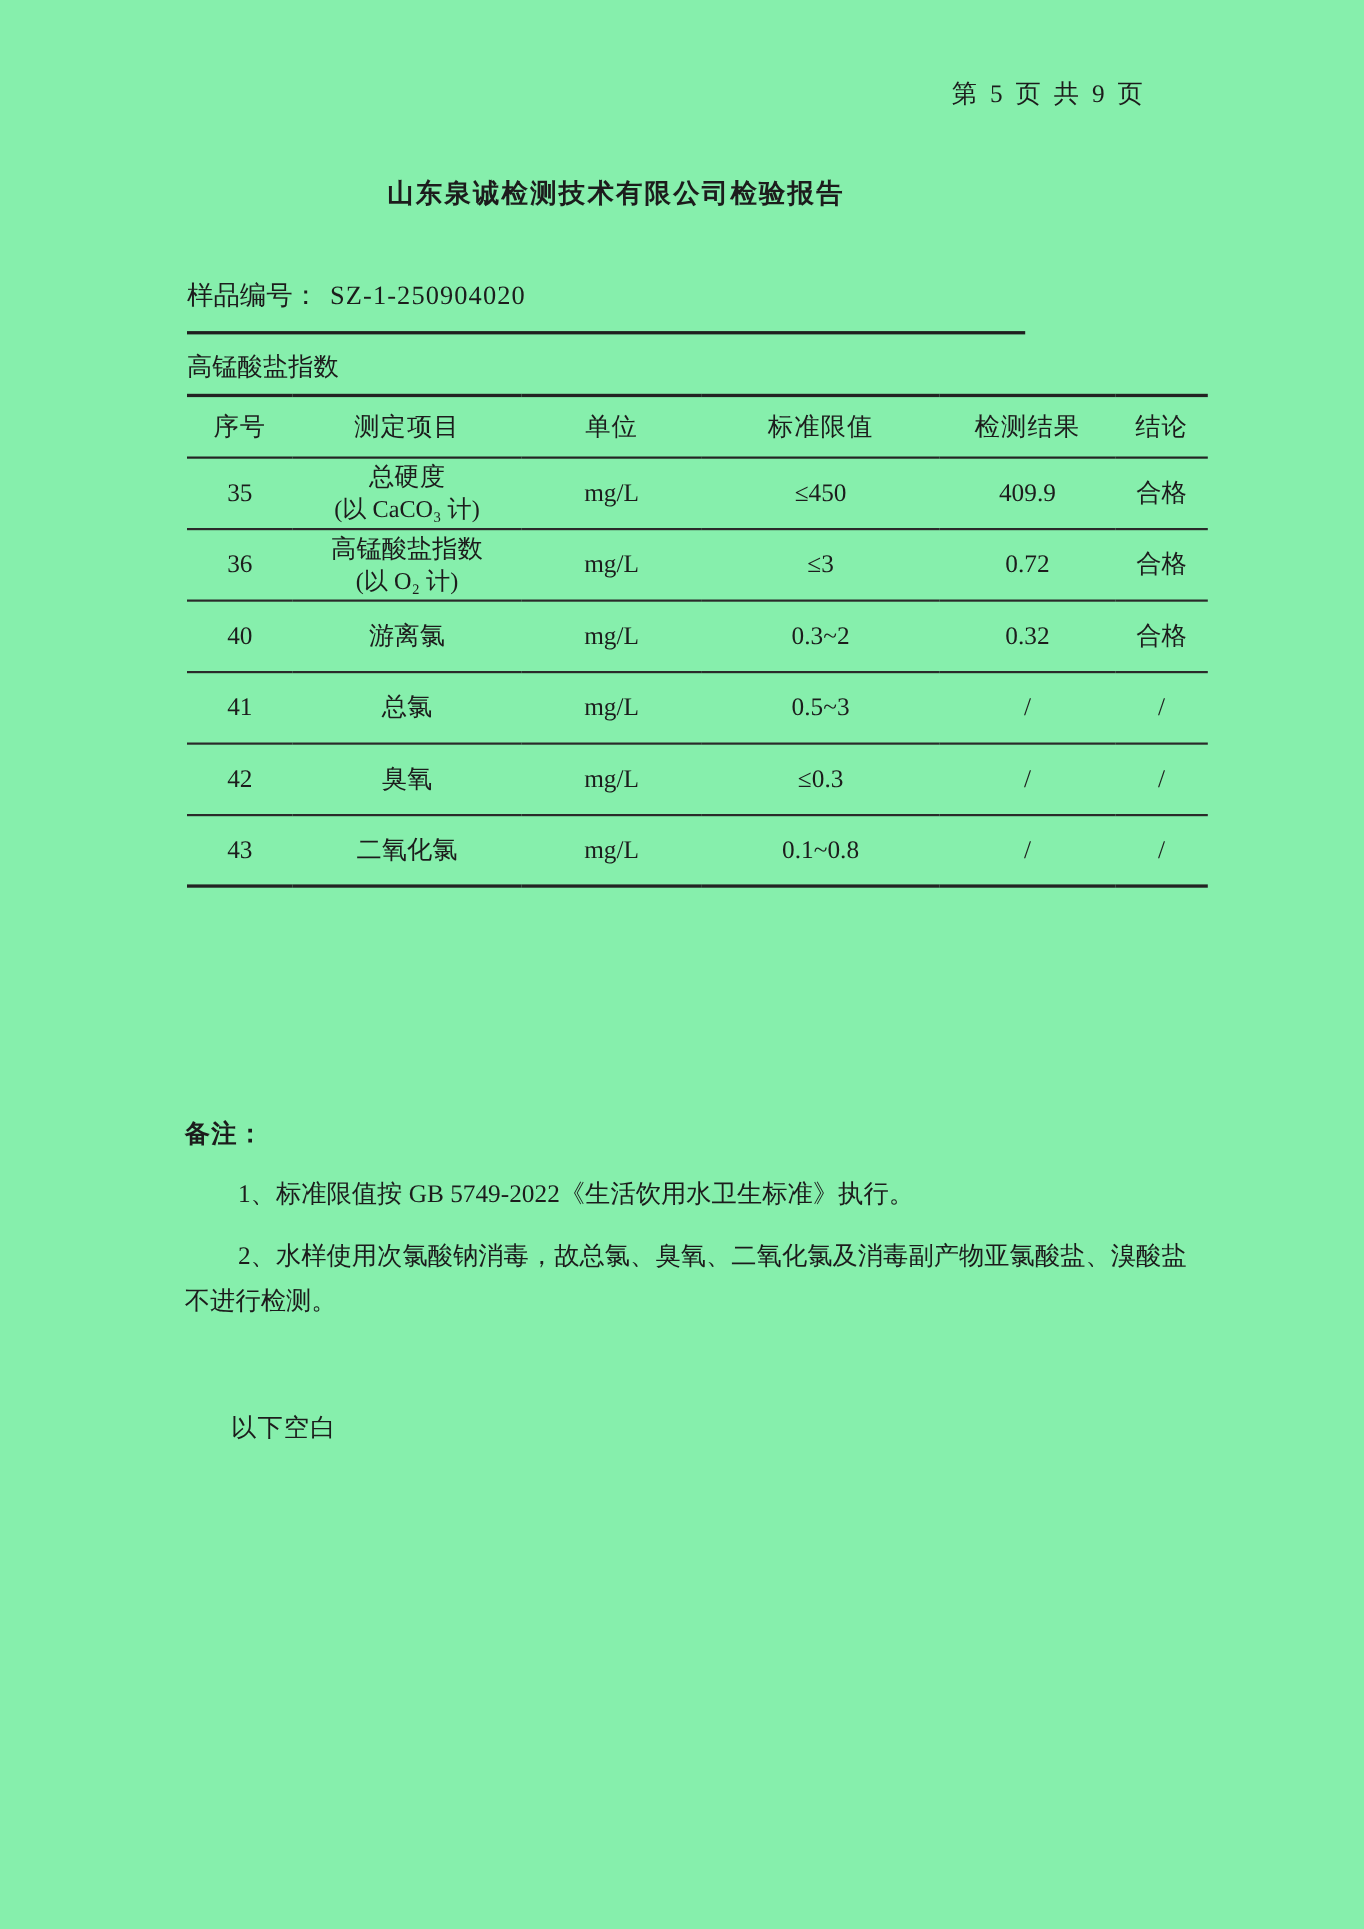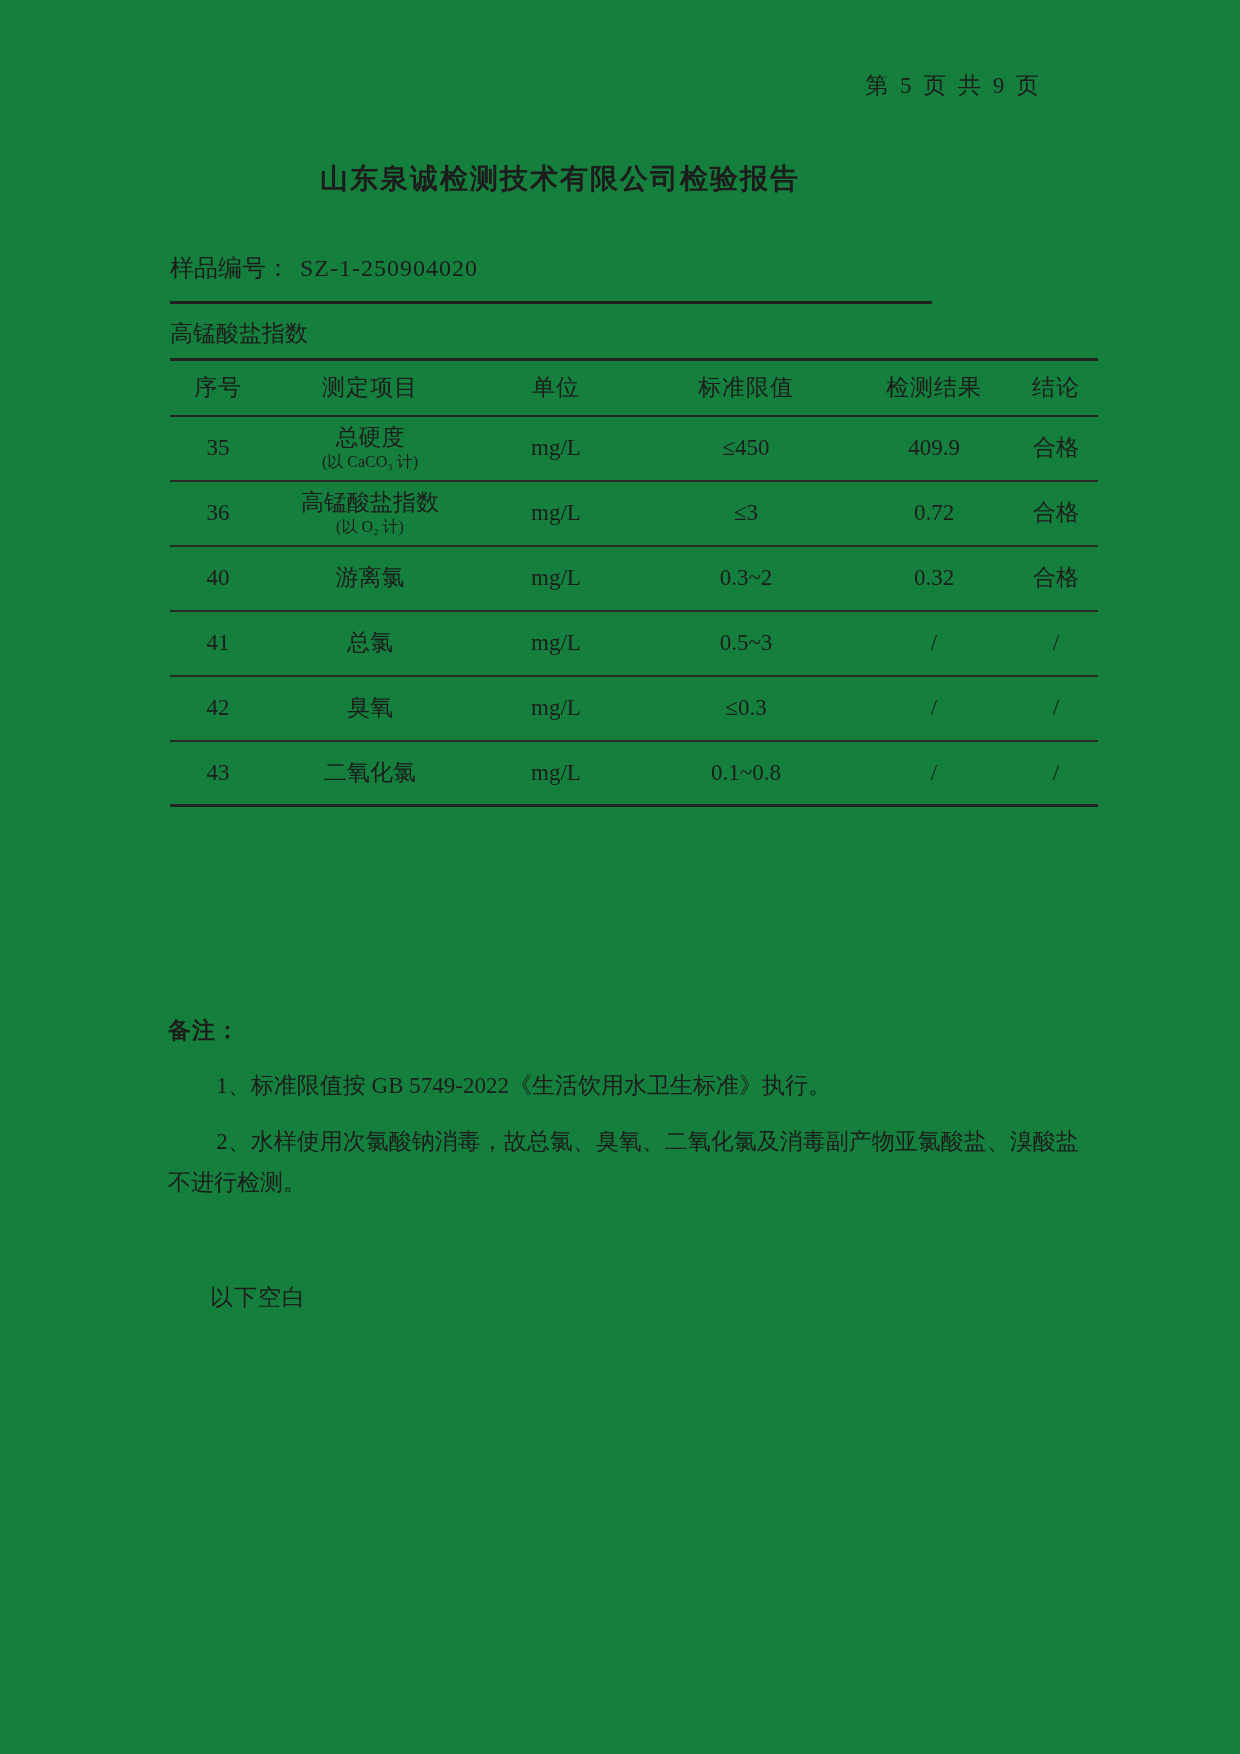--- a/index.html
+++ b/index.html
@@ -2,40 +2,40 @@
 <html><head>
 <meta charset="utf-8">
 <style>
   * { margin: 0; padding: 0; box-sizing: border-box; }
   html, body { background: #e8e8e8; }
   .page {
     position: relative;
     width: 1240px;
     height: 1754px;
     margin: 0 auto;
-    background: #15803d;
+    background: #86efac;
     font-family: "Liberation Serif", "DejaVu Serif", serif;
     color: #1c1c1c;
     overflow: hidden;
   }
   .page-number {
     position: absolute;
     top: 70px;
     right: 198px;
     font-size: 23px;
     letter-spacing: 3px;
     white-space: nowrap;
   }
   .report-title {
     position: absolute;
     top: 160px;
     left: 150px;
     width: 820px;
     text-align: center;
-    font-size: 28px;
+    font-size: 24px;
     font-weight: bold;
     letter-spacing: 2px;
     white-space: nowrap;
   }
   .sample-line {
     position: absolute;
     top: 252px;
     left: 170px;
     width: 762px;
     padding-bottom: 17px;
@@ -76,21 +76,21 @@
     letter-spacing: 1px;
   }
   table.results td {
     height: 65px;
     text-align: center;
     vertical-align: middle;
     border-bottom: 2px solid #2a2a2a;
     line-height: 1.28;
   }
   table.results tr:last-child td { border-bottom: none; }
-  .item-line2 { display: block; font-size: 16px; }
+  .item-line2 { display: block; font-size: 22px; }
   .notes {
     position: absolute;
     top: 1014px;
     left: 168px;
     width: 918px;
     font-size: 23px;
     line-height: 1.45;
   }
   .notes-label { font-weight: bold; margin-bottom: 18px; letter-spacing: 1px; }
   .notes p { text-indent: 2.1em; margin-bottom: 14px; line-height: 1.8; }

